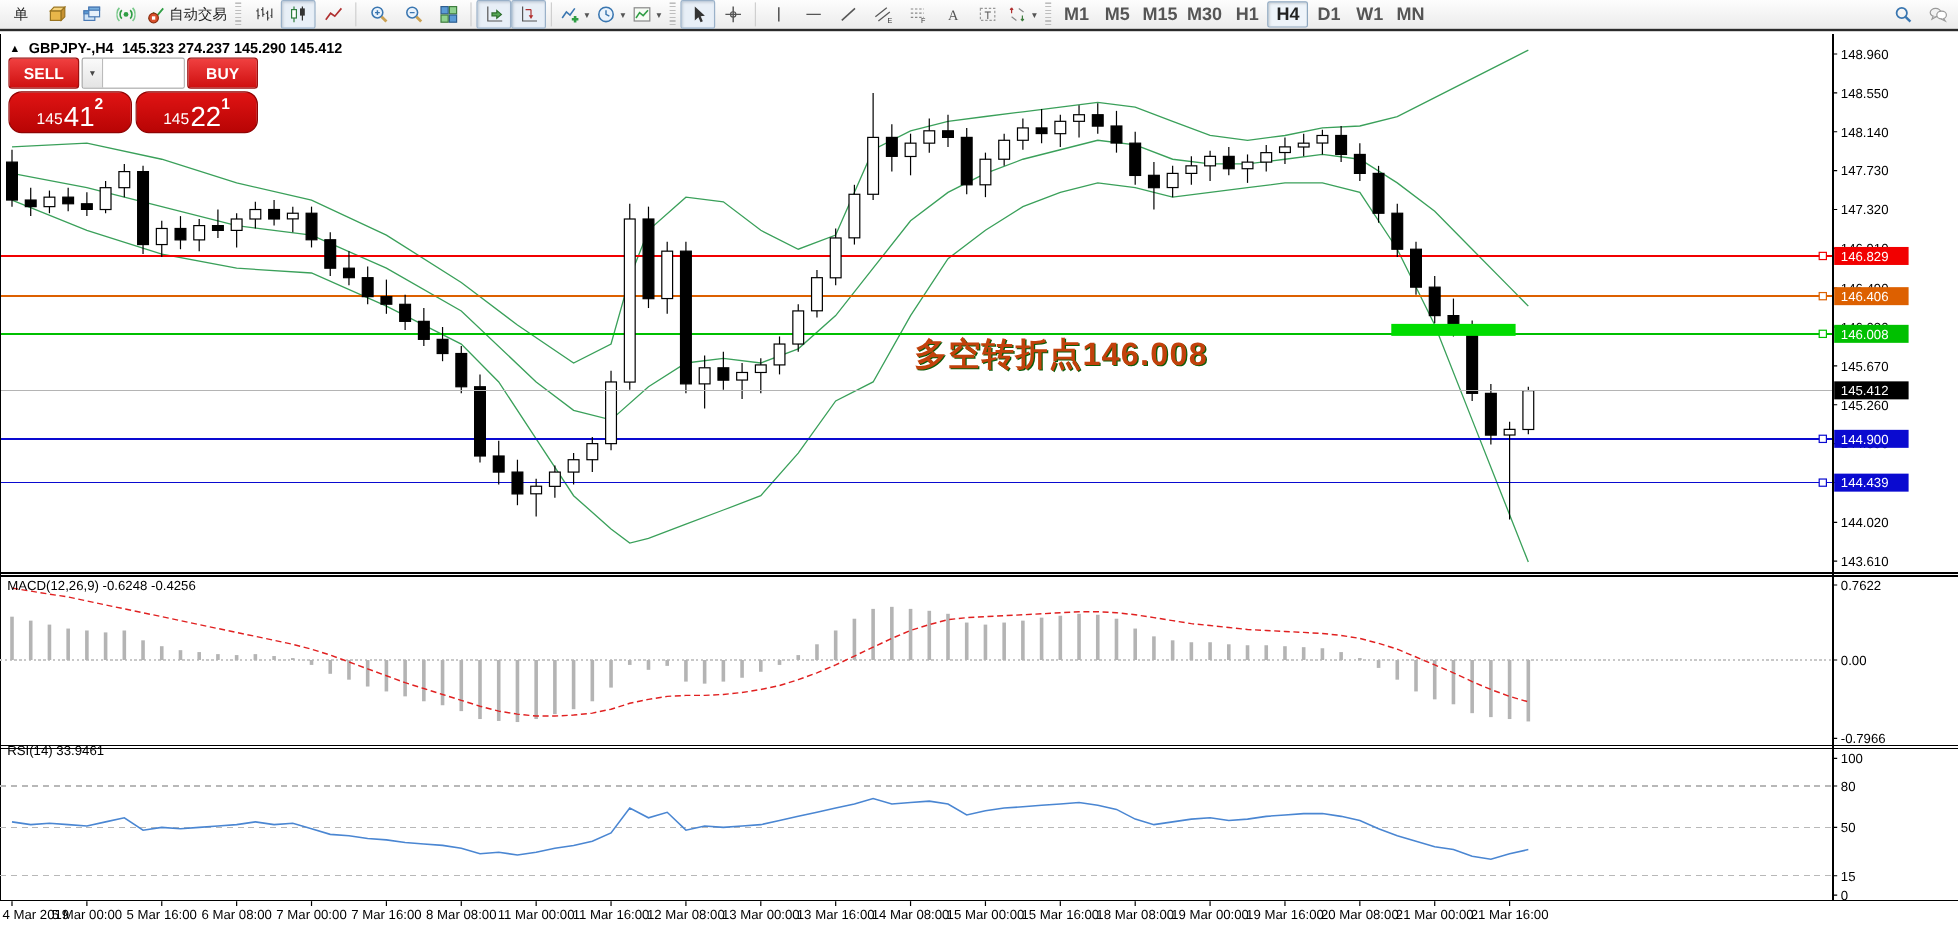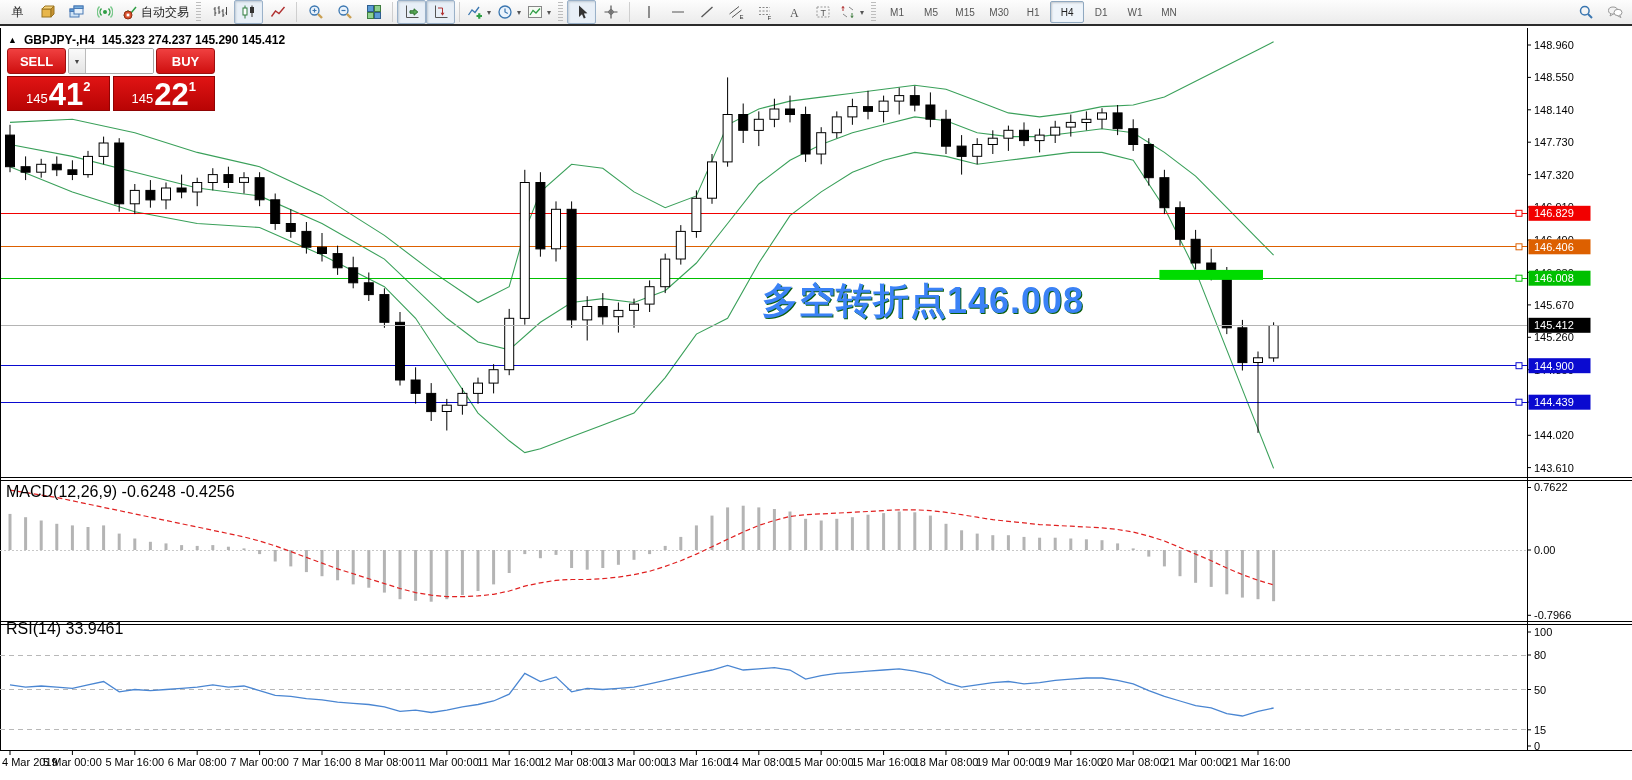--- a/index.html
+++ b/index.html
@@ -13,21 +13,21 @@
   .tb-btn{height:22px;min-width:23px;display:flex;align-items:center;justify-content:center;
           gap:3px;border:1px solid transparent;border-radius:2px;padding:0 2px;cursor:default;
           font-size:12px;color:#222;background:transparent;}
   .tb-btn svg{width:16px;height:16px;display:block;}
   .tb-btn.active{border-color:#9ab1c9;background:#e8eff7;box-shadow:inset 1px 1px 2px rgba(70,90,110,.25);}
   .tb-dd{font-size:8px;color:#555;margin-left:1px;}
   .tb-grip{width:5px;height:20px;margin:0 4px;
            background:repeating-linear-gradient(180deg,#bdbdbd 0 1px,transparent 1px 3px);}
   .tb-sep{width:1px;height:20px;background:#cfcfcf;margin:0 4px;}
   .tb-tf{height:20px;min-width:26px;display:flex;align-items:center;justify-content:center;
-         font-size:10px;font-weight:normal;color:#555;border:1px solid transparent;border-radius:2px;padding:0 3px;}
+         font-size:15px;font-weight:bold;color:#555;border:1px solid transparent;border-radius:2px;padding:0 3px;}
   .tb-tf.active{border-color:#8fa8c0;background:#eef4fa;box-shadow:inset 1px 1px 2px rgba(0,0,0,.18);color:#222;}
   .tb-spacer{flex:1;}
 
   
   #chart-svg{position:absolute;top:0;left:0;z-index:1;}
 
   
   #symline{position:absolute;left:8px;top:33px;z-index:10;font-size:12px;font-weight:bold;color:#000;
            display:flex;gap:7px;align-items:center;}
   #symline .tri{font-size:9px;}
@@ -36,30 +36,30 @@
   .btn-trade{flex:0 0 57px;border:1px solid #9d1010;border-radius:3px;color:#fff;font-weight:bold;
              font-size:13px;display:flex;align-items:center;justify-content:center;
              background:linear-gradient(#f04040,#cf0f0f);}
   .stepper{flex:1;display:flex;border:1px solid #a9a9a9;background:#f2f2f2;border-radius:2px;overflow:hidden;}
   .st-btn{width:17px;display:flex;align-items:center;justify-content:center;font-size:7px;color:#444;
           background:linear-gradient(#fafafa,#e4e4e4);border:0;}
   .st-btn.left{border-right:1px solid #bbb;}
   .stepper input{flex:1;border:0;outline:none;font-size:13px;text-align:right;padding:0 7px;
                  font-family:"Liberation Sans",sans-serif;color:#000;background:#fff;}
   .ock-row2{display:flex;gap:3px;margin-top:2px;}
-  .price-box{flex:1;height:35px;border-radius:0;color:#fff;display:flex;align-items:flex-end;
+  .price-box{flex:1;height:35px;border-radius:11px;color:#fff;display:flex;align-items:flex-end;
              justify-content:center;padding:0 4px 1px 4px;box-sizing:border-box;
              background:linear-gradient(#e01414,#b80404);border:1px solid #8f0404;}
   .pb-prefix{font-size:13px;margin:0 1px 3px 0;}
-  .pb-main{font-size:31px;font-weight:bold;line-height:.95;}
+  .pb-main{font-size:23px;font-weight:normal;line-height:.95;}
   .pb-sup{font-size:13px;font-weight:bold;align-self:flex-start;margin-top:2px;}
 
-  #annot{position:absolute;left:762px;top:277px;z-index:5;font-size:36px;font-weight:bold;
-         color:#3b82f6;text-shadow:1px 1px 0 #0b5e0b;letter-spacing:1px;white-space:nowrap;}
-  .pane-label{position:absolute;left:6px;z-index:5;font-size:16px;color:#000;white-space:nowrap;}
+  #annot{position:absolute;left:762px;top:277px;z-index:5;font-size:27px;font-weight:bold;
+         color:#c2410c;text-shadow:1px 1px 0 #0b5e0b;letter-spacing:1px;white-space:nowrap;}
+  .pane-label{position:absolute;left:6px;z-index:5;font-size:11px;color:#000;white-space:nowrap;}
   #macd-label{top:483px;}
   #rsi-label{top:620px;}
 </style>
 </head>
 <body>
 
 <div id="stage">
 
   <div id="toolbar">
       <div class="tb-btn">

